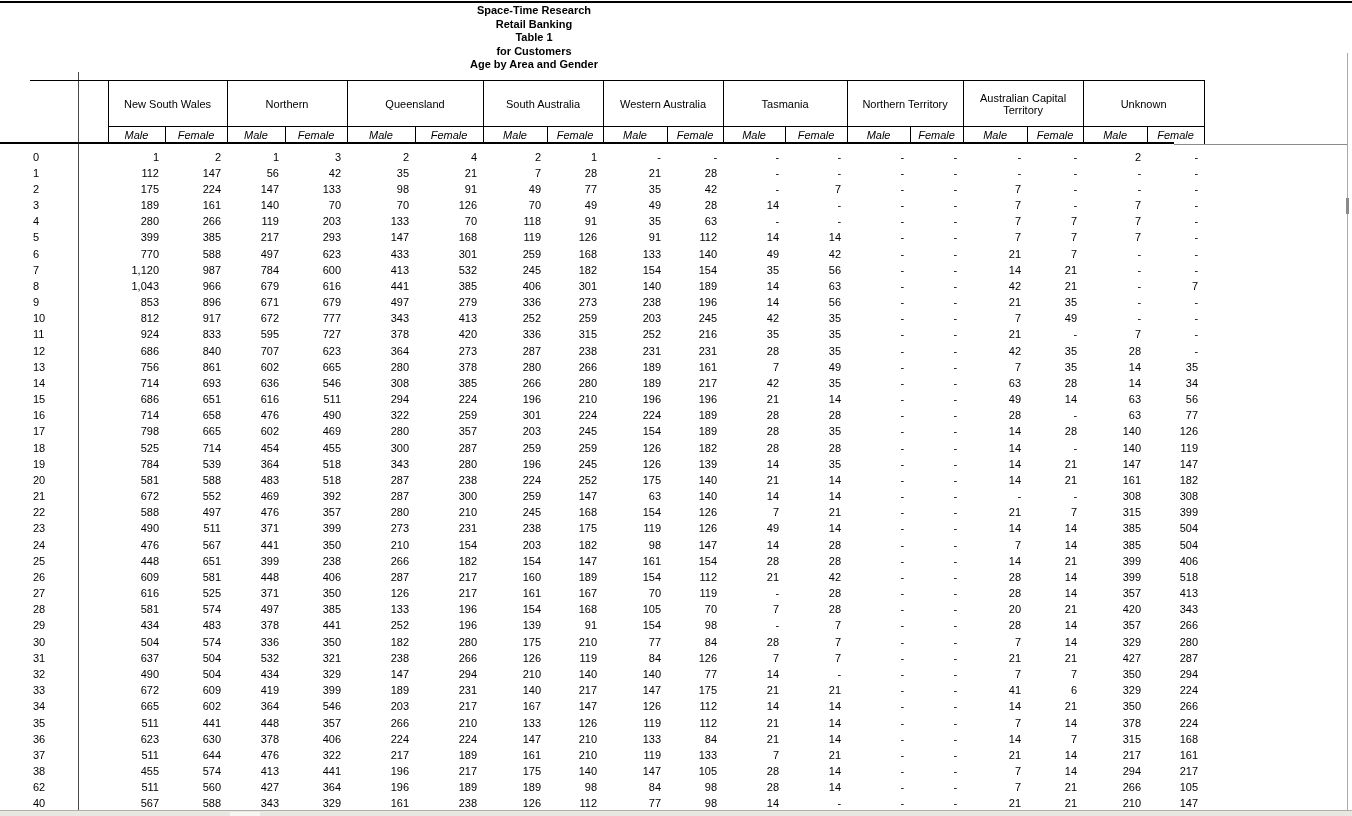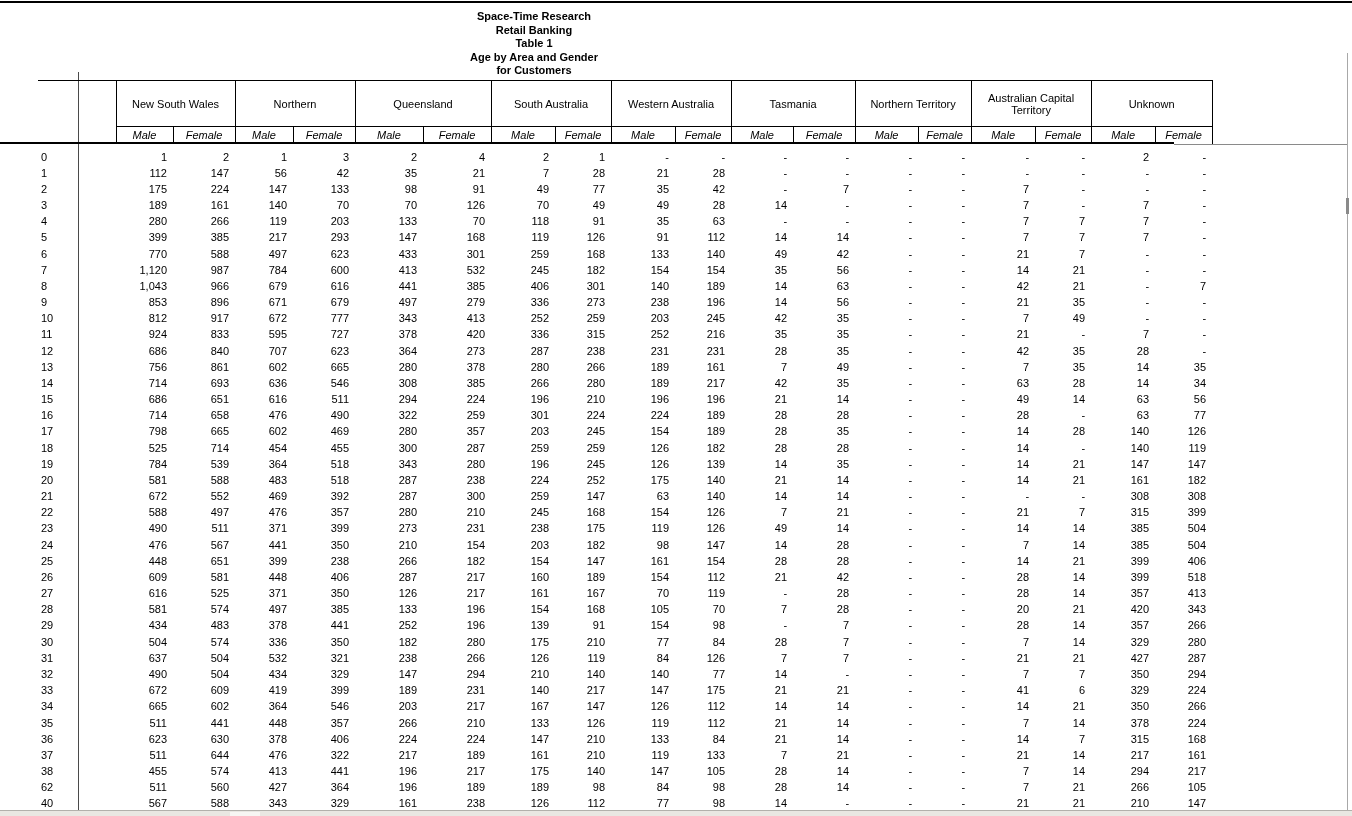--- a/index.html
+++ b/index.html
@@ -7,24 +7,24 @@
   body {
     width: 1352px; height: 816px;
     font-family: "Liberation Sans", sans-serif;
     color: #000;
   }
   .window {
     position: relative; width: 1352px; height: 816px;
     background: #fff; overflow: hidden; font-size: 11px;
   }
   .top-border { position: absolute; left: 0; top: 1px; width: 1352px; height: 2px; background: #000; }
-  .titles { position: absolute; left: 0; top: 10px; width: 1068px; text-align: center; font-weight: bold; line-height: 13.6px; }
+  .titles { position: absolute; left: 0; top: 4px; width: 1068px; text-align: center; font-weight: bold; line-height: 13.6px; }
   
   .age-line { position: absolute; left: 78px; top: 72px; width: 1px; height: 738px; background: #4a4a4a; }
-  .grid { position: absolute; left: 16px; top: 80px; width: 1174px; padding-left: 22px; }
+  .grid { position: absolute; left: 8px; top: 80px; width: 1174px; padding-left: 22px; }
   table { border-collapse: collapse; table-layout: fixed; width: 1174px; border-top: 1px solid #000; }
   th { font-weight: normal; font-size: 11px; }
   th.area {
     border-left: 1px solid #000; border-bottom: 1px solid #000;
     height: 46px; text-align: center; vertical-align: middle; padding: 0 8px;
   }
   th.area.last { border-right: 1px solid #000; }
   th.mf { border-left: 1px solid #000; height: 17px; text-align: center; vertical-align: middle; font-style: italic; }
   th.mf.last { border-right: 1px solid #000; }
   th.age-head { border: none; }
@@ -45,22 +45,22 @@
 </head>
 <body>
 
 <div class="window">
   <div class="top-border"></div>
 
   <div class="titles">
     <div>Space-Time Research</div>
     <div>Retail Banking</div>
     <div>Table 1</div>
+    <div>for Customers</div>
     <div>Age by Area and Gender</div>
-    <div>for Customers</div>
   </div>
 
   <div class="age-line"></div>
 
   <div class="grid">
     <table>
       <colgroup>
         <col style="width:78px">
         <col style="width:57px">
           <col style="width:62px">

